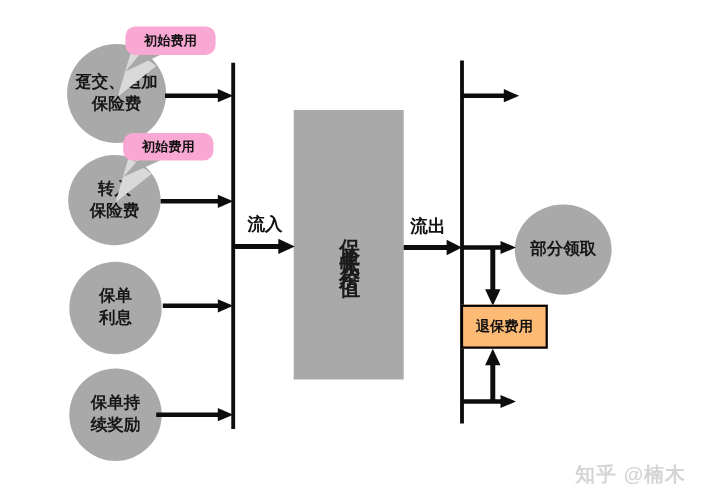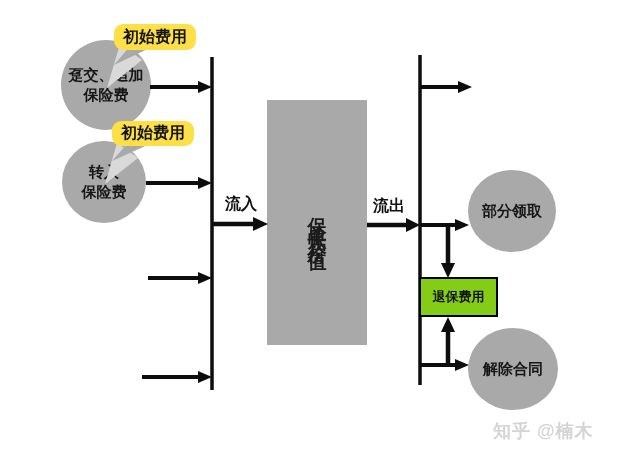--- a/index.html
+++ b/index.html
@@ -7,60 +7,63 @@
     position:relative;width:640px;height:455px;background:#ffffff;overflow:hidden;
     font-family:"Liberation Sans","DejaVu Sans",sans-serif;color:#141414;
   }
   .node{
     position:absolute;border-radius:50%;background:#a9a9a9;
     display:flex;align-items:center;justify-content:center;text-align:center;
     font-weight:bold;white-space:pre-line;line-height:1.35;color:#161616;
   }
   .node.small{font-size:15px;}
   .callout{
-    position:absolute;background:#fde047;border-radius:9px;
+    position:absolute;background:#f9a8d4;border-radius:9px;
     display:flex;align-items:center;justify-content:center;
-    font-weight:bold;font-size:16px;color:#111;z-index:3;
+    font-weight:bold;font-size:12px;color:#111;z-index:3;
   }
   .wires{position:absolute;left:0;top:0;z-index:2;pointer-events:none;}
   .flowlabel{
     position:absolute;font-weight:bold;font-size:16px;color:#111;
     z-index:3;text-align:center;
   }
   .centerbox{
     position:absolute;left:267px;top:100px;width:100px;height:245px;background:#a9a9a9;
     display:flex;align-items:center;justify-content:center;z-index:1;
   }
   .centerbox .vtext{
     writing-mode:vertical-rl;text-orientation:upright;
     font-weight:bold;font-size:19px;letter-spacing:7px;color:#1b1b1b;
   }
   .surrenderbox{
     position:absolute;left:419px;top:277px;width:79px;height:40px;
-    background:#84cc16;border:2px solid #000;box-sizing:border-box;
+    background:#fdba74;border:2px solid #000;box-sizing:border-box;
     display:flex;align-items:center;justify-content:center;
     font-weight:bold;font-size:13px;color:#111;z-index:3;
   }
   .watermark{
-    position:absolute;left:493px;top:419px;font-size:18px;color:#d4d4d4;
+    position:absolute;left:523px;top:419px;font-size:18px;color:#d4d4d4;
     font-weight:bold;z-index:3;letter-spacing:1px;
   }
 </style>
 </head>
 <body>
 
 <div class="canvas">
 
   <div class="node small" style="left:61px;top:40px;width:90px;height:90px;font-size:15px;">趸交、追加
 保险费</div>
   <div class="node small" style="left:62px;top:141px;width:84px;height:82px;">转入
 保险费</div>
+  <div class="node small" style="left:63px;top:238px;width:84px;height:84px;">保单
+利息</div>
+  <div class="node small" style="left:63px;top:335px;width:84px;height:84px;">保单持
+续奖励</div>
 
-  <div class="node small" style="left:468px;top:170px;width:88px;height:82px;">部分领取</div>
-  <div class="node small" style="left:468px;top:328px;width:90px;height:82px;">解除合同</div>
+  <div class="node small" style="left:468px;top:186px;width:88px;height:82px;">部分领取</div>
 
   <div class="centerbox">
     <span class="vtext">保单账户价值</span>
   </div>
 
   <svg class="wires" width="640" height="455" viewBox="0 0 640 455">
 
     <polygon points="107,88 120,44 142,60" fill="#d9d9d9"></polygon>
     <polygon points="105,184 117,143 138,158" fill="#d9d9d9"></polygon>
 

